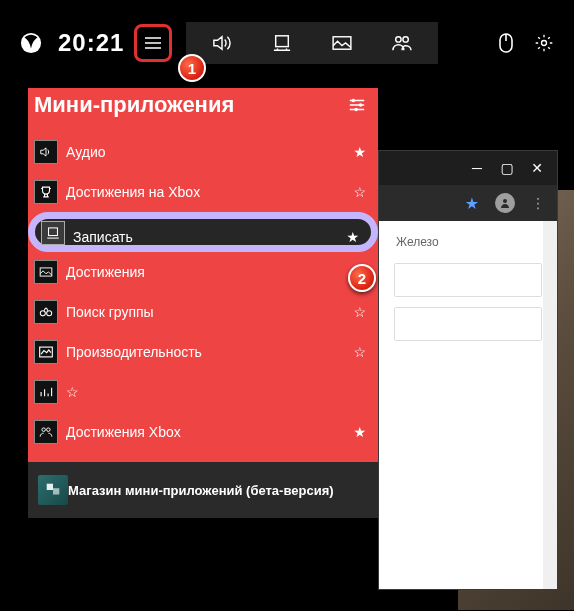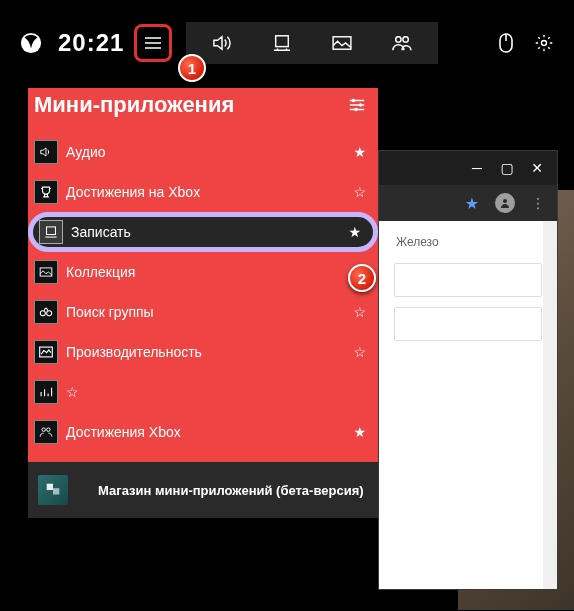--- a/index.html
+++ b/index.html
@@ -51,28 +51,29 @@
     }
     .item-icon-box {
       width: 24px; height: 24px; display:flex; align-items:center; justify-content:center;
       border: 1px solid #888; background: #111;
     }
     .item-label { font-size: 14px; flex: 1; }
     .item-star { color: #fff; font-size: 14px; }
     .item-star.empty { color: #fff; }
 
     .highlight-row {
-      border: 5px solid #c4b5fd; border-radius: 22px;
+      border: 7px solid #c4b5fd; border-radius: 22px;
       background: #262626;
+      align-items: flex-end;
     }
     .highlight-row .item-icon-box { background:#3a3a3a; border-color:#aaa;}
 
     .shop-row {
       margin-top: 10px; height: 56px; background: #2a2a2a;
-      display:flex; align-items:center; padding: 0 10px; gap: 30px;
+      display:flex; align-items:center; padding: 0 10px; gap: 0;
     }
     .shop-icon {
       width: 30px; height: 30px; background: linear-gradient(135deg,#2d6e6e,#184848);
       display:flex; align-items:center; justify-content:center; border-radius:2px;
     }
     .shop-label { font-size: 13px; font-weight: 600; }
 
     .callout {
       position:absolute; width:28px; height:28px; border-radius:50%;
       background: radial-gradient(circle at 35% 35%, #ff6a4a, #d82010 70%);
@@ -220,21 +221,21 @@
       <span class="item-star">★</span>
     </div>
 
     <div class="list-item">
       <span class="item-icon-box">
           <svg width="14" height="12" viewBox="0 0 24 18">
             <rect class="ico" x="2" y="2" width="20" height="14"></rect>
             <path class="ico" d="M2 12l5-5 5 5 4-3 6 5"></path>
           </svg>
         </span>
-      <span class="item-label">Коллекция</span>
+      <span class="item-label">Достижения</span>
       <span class="item-star empty">☆</span>
     </div>
 
     <div class="list-item">
       <span class="item-icon-box">
           <svg width="14" height="12" viewBox="0 0 22 16">
             <circle class="ico" cx="6" cy="10" r="4"></circle>
             <circle class="ico" cx="16" cy="10" r="4"></circle>
             <path class="ico" d="M8 6l2-4h2l2 4"></path>
           </svg>

